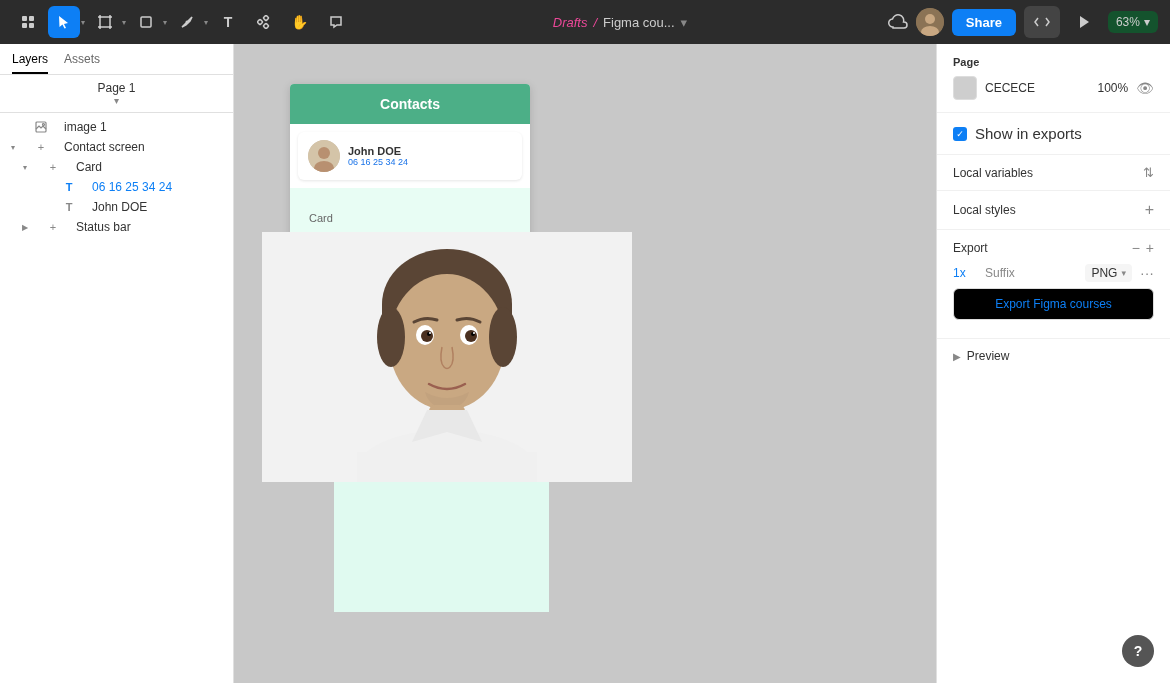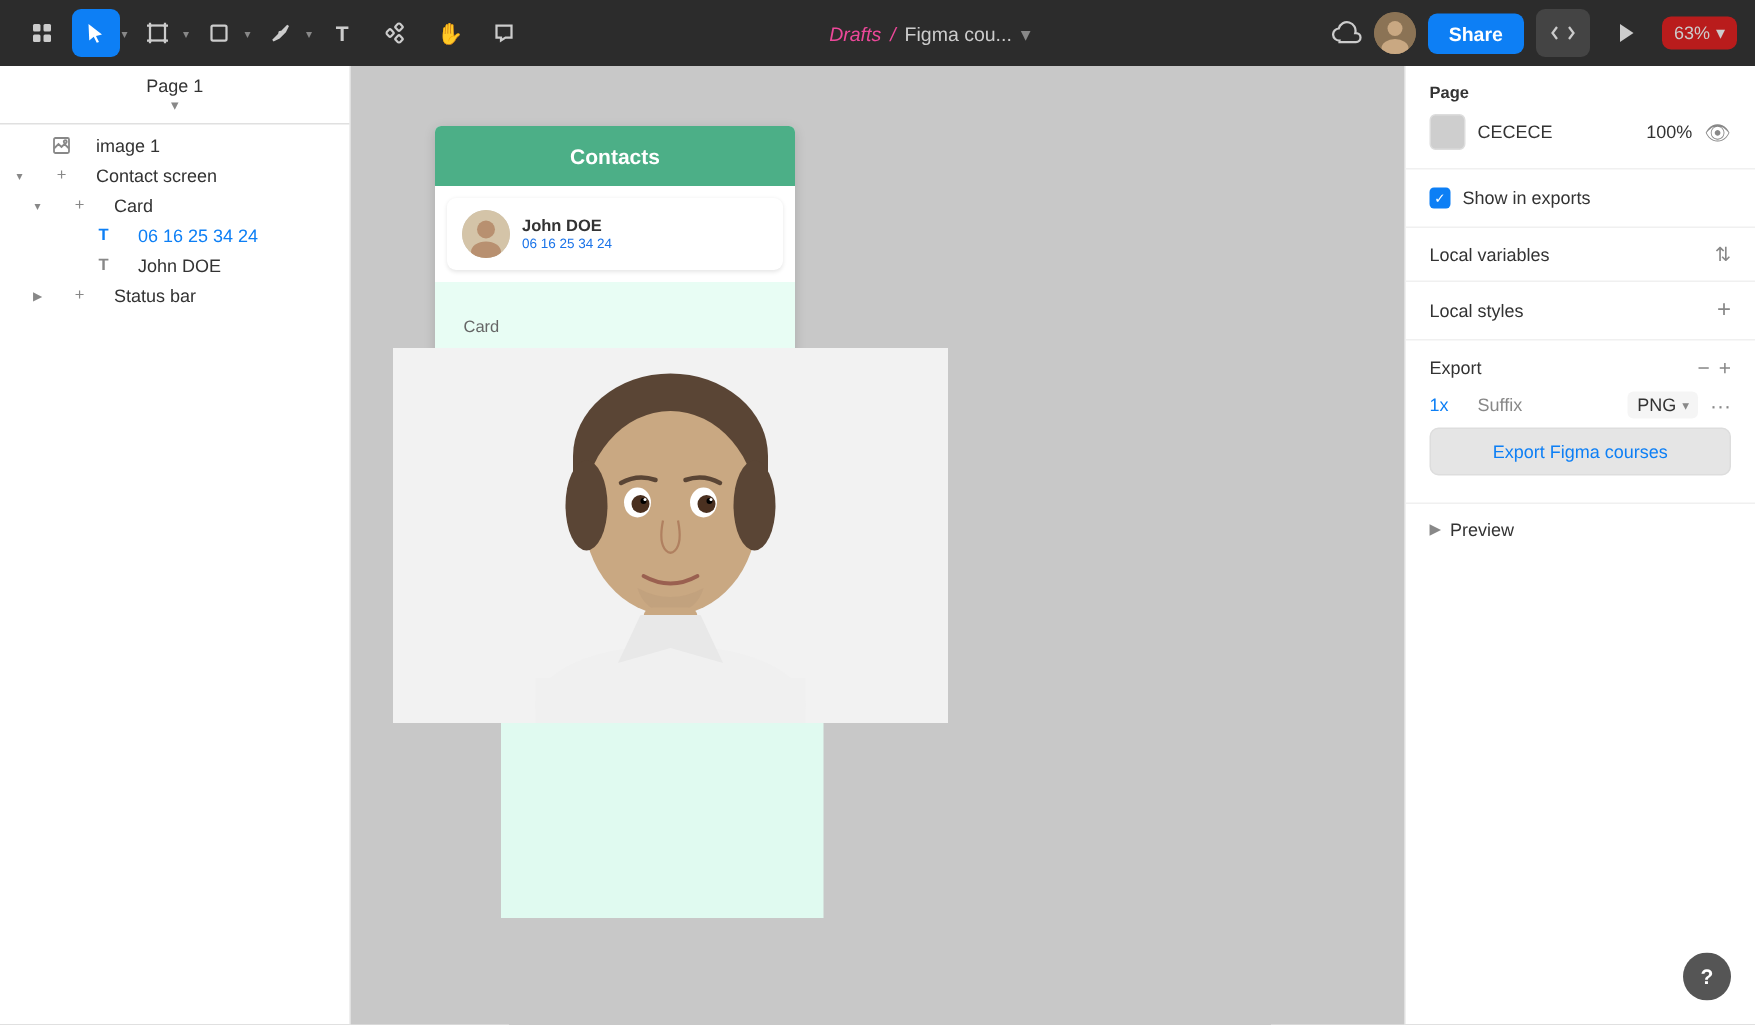--- a/index.html
+++ b/index.html
@@ -15,21 +15,21 @@
 
     .title-area { flex: 1; display: flex; align-items: center; justify-content: center; gap: 6px; color: #ccc; font-size: 13px; }
     .title-slash { color: #ec4899; font-style: italic; }
     .title-name { color: #ccc; }
     .title-dropdown { color: #888; cursor: pointer; }
 
     .toolbar-right { display: flex; align-items: center; gap: 8px; }
     .avatar { width: 28px; height: 28px; border-radius: 50%; background: #8b7355; display: flex; align-items: center; justify-content: center; overflow: hidden; }
     .share-btn { background: #0d7ff5; color: #fff; border: none; border-radius: 6px; padding: 6px 14px; font-size: 13px; font-weight: 600; cursor: pointer; }
     .code-btn { background: #444; border: none; border-radius: 6px; width: 36px; height: 32px; display: flex; align-items: center; justify-content: center; cursor: pointer; color: #ccc; font-size: 12px; }
-    .zoom-btn { background: #b91c1c; border: none; border-radius: 6px; padding: 4px 8px; color: #ccc; font-size: 12px; cursor: pointer; display: flex; align-items: center; gap: 4px; }
+    .zoom-btn { background: #14532d; border: none; border-radius: 6px; padding: 4px 8px; color: #ccc; font-size: 12px; cursor: pointer; display: flex; align-items: center; gap: 4px; }
 
     
     .main-body { display: flex; flex: 1; overflow: hidden; }
 
     
     .left-panel { width: 234px; background: #fff; border-right: 1px solid #e0e0e0; display: flex; flex-direction: column; flex-shrink: 0; }
     .panel-tabs { display: flex; padding: 8px 12px 0; gap: 16px; border-bottom: 1px solid #e0e0e0; }
     .panel-tab { font-size: 12px; color: #666; cursor: pointer; padding-bottom: 6px; border-bottom: 2px solid transparent; }
     .panel-tab.active { color: #000; border-bottom: 2px solid #000; }
     .page-selector { display: flex; align-items: center; padding: 6px 12px; font-size: 12px; color: #333; cursor: pointer; border-bottom: 1px solid #e0e0e0; flex-direction: column; }
@@ -67,39 +67,39 @@
 
     .color-row { display: flex; align-items: center; gap: 8px; }
     .color-swatch { width: 24px; height: 24px; border-radius: 4px; background: #cecece; border: 1px solid #ddd; }
     .color-hex { font-size: 12px; color: #333; flex: 1; }
     .color-opacity { font-size: 12px; color: #333; }
     .eye-btn { color: #888; cursor: pointer; font-size: 14px; }
 
     .show-exports-row { display: flex; align-items: center; gap: 8px; }
     .checkbox-blue { width: 14px; height: 14px; background: #0d7ff5; border-radius: 3px; display: flex; align-items: center; justify-content: center; flex-shrink: 0; }
     .checkbox-check { color: #fff; font-size: 9px; }
-    .show-exports-label { font-size: 12px; color: #333; }
+    .show-exports-label { font-size: 15px; color: #333; }
 
     .section-header { display: flex; align-items: center; justify-content: space-between; padding: 10px 16px; cursor: pointer; }
     .section-header-title { font-size: 12px; color: #333; }
     .section-header-actions { display: flex; gap: 8px; align-items: center; color: #888; font-size: 14px; }
 
     .export-section { padding: 10px 16px; border-bottom: 1px solid #f0f0f0; }
     .export-header { display: flex; align-items: center; justify-content: space-between; margin-bottom: 8px; }
     .export-title { font-size: 12px; color: #333; font-weight: 500; }
     .export-actions { display: flex; gap: 6px; align-items: center; }
     .icon-btn { background: none; border: none; color: #888; cursor: pointer; font-size: 14px; display: flex; align-items: center; }
 
     .export-row { display: flex; align-items: center; gap: 8px; margin-bottom: 6px; }
     .export-scale { font-size: 12px; color: #0d7ff5; width: 24px; }
     .export-suffix { font-size: 12px; color: #888; flex: 1; }
     .export-format { display: flex; align-items: center; gap: 4px; font-size: 12px; color: #333; background: #f5f5f5; border-radius: 4px; padding: 2px 6px; cursor: pointer; }
     .export-more { color: #888; font-size: 14px; cursor: pointer; }
 
-    .export-btn { width: 100%; padding: 8px; border: 1px solid #ddd; border-radius: 6px; background: #e5e5e5; font-size: 12px; color: #0d7ff5; cursor: pointer; margin-bottom: 8px; }
+    .export-btn { width: 100%; padding: 8px; border: 1px solid #ddd; border-radius: 6px; background: #000000; font-size: 12px; color: #0d7ff5; cursor: pointer; margin-bottom: 8px; }
 
     .preview-row { display: flex; align-items: center; justify-content: space-between; padding: 10px 16px; cursor: pointer; }
     .preview-label { font-size: 12px; color: #333; display: flex; align-items: center; gap: 6px; }
 
     .help-btn { position: fixed; bottom: 16px; right: 16px; width: 32px; height: 32px; border-radius: 50%; background: #555; color: #fff; display: flex; align-items: center; justify-content: center; font-size: 14px; cursor: pointer; font-weight: 600; }
   </style>
 </head>
 <body>
 
 <div class="toolbar">
@@ -205,20 +205,24 @@
     <div class="zoom-btn">
       <span>63%</span>
       <span>▾</span>
     </div>
   </div>
 </div>
 
 <div class="main-body">
 
   <div class="left-panel">
+    <div class="panel-tabs">
+      <div class="panel-tab active">Layers</div>
+      <div class="panel-tab">Assets</div>
+    </div>
     <div class="page-selector">
       <span>Page 1</span>
       <span class="arrow">▾</span>
     </div>
 
     <div class="layer-list">
 
       <div class="layer-item level-0">
         <div class="layer-expand"></div>
         <div class="layer-icon">

